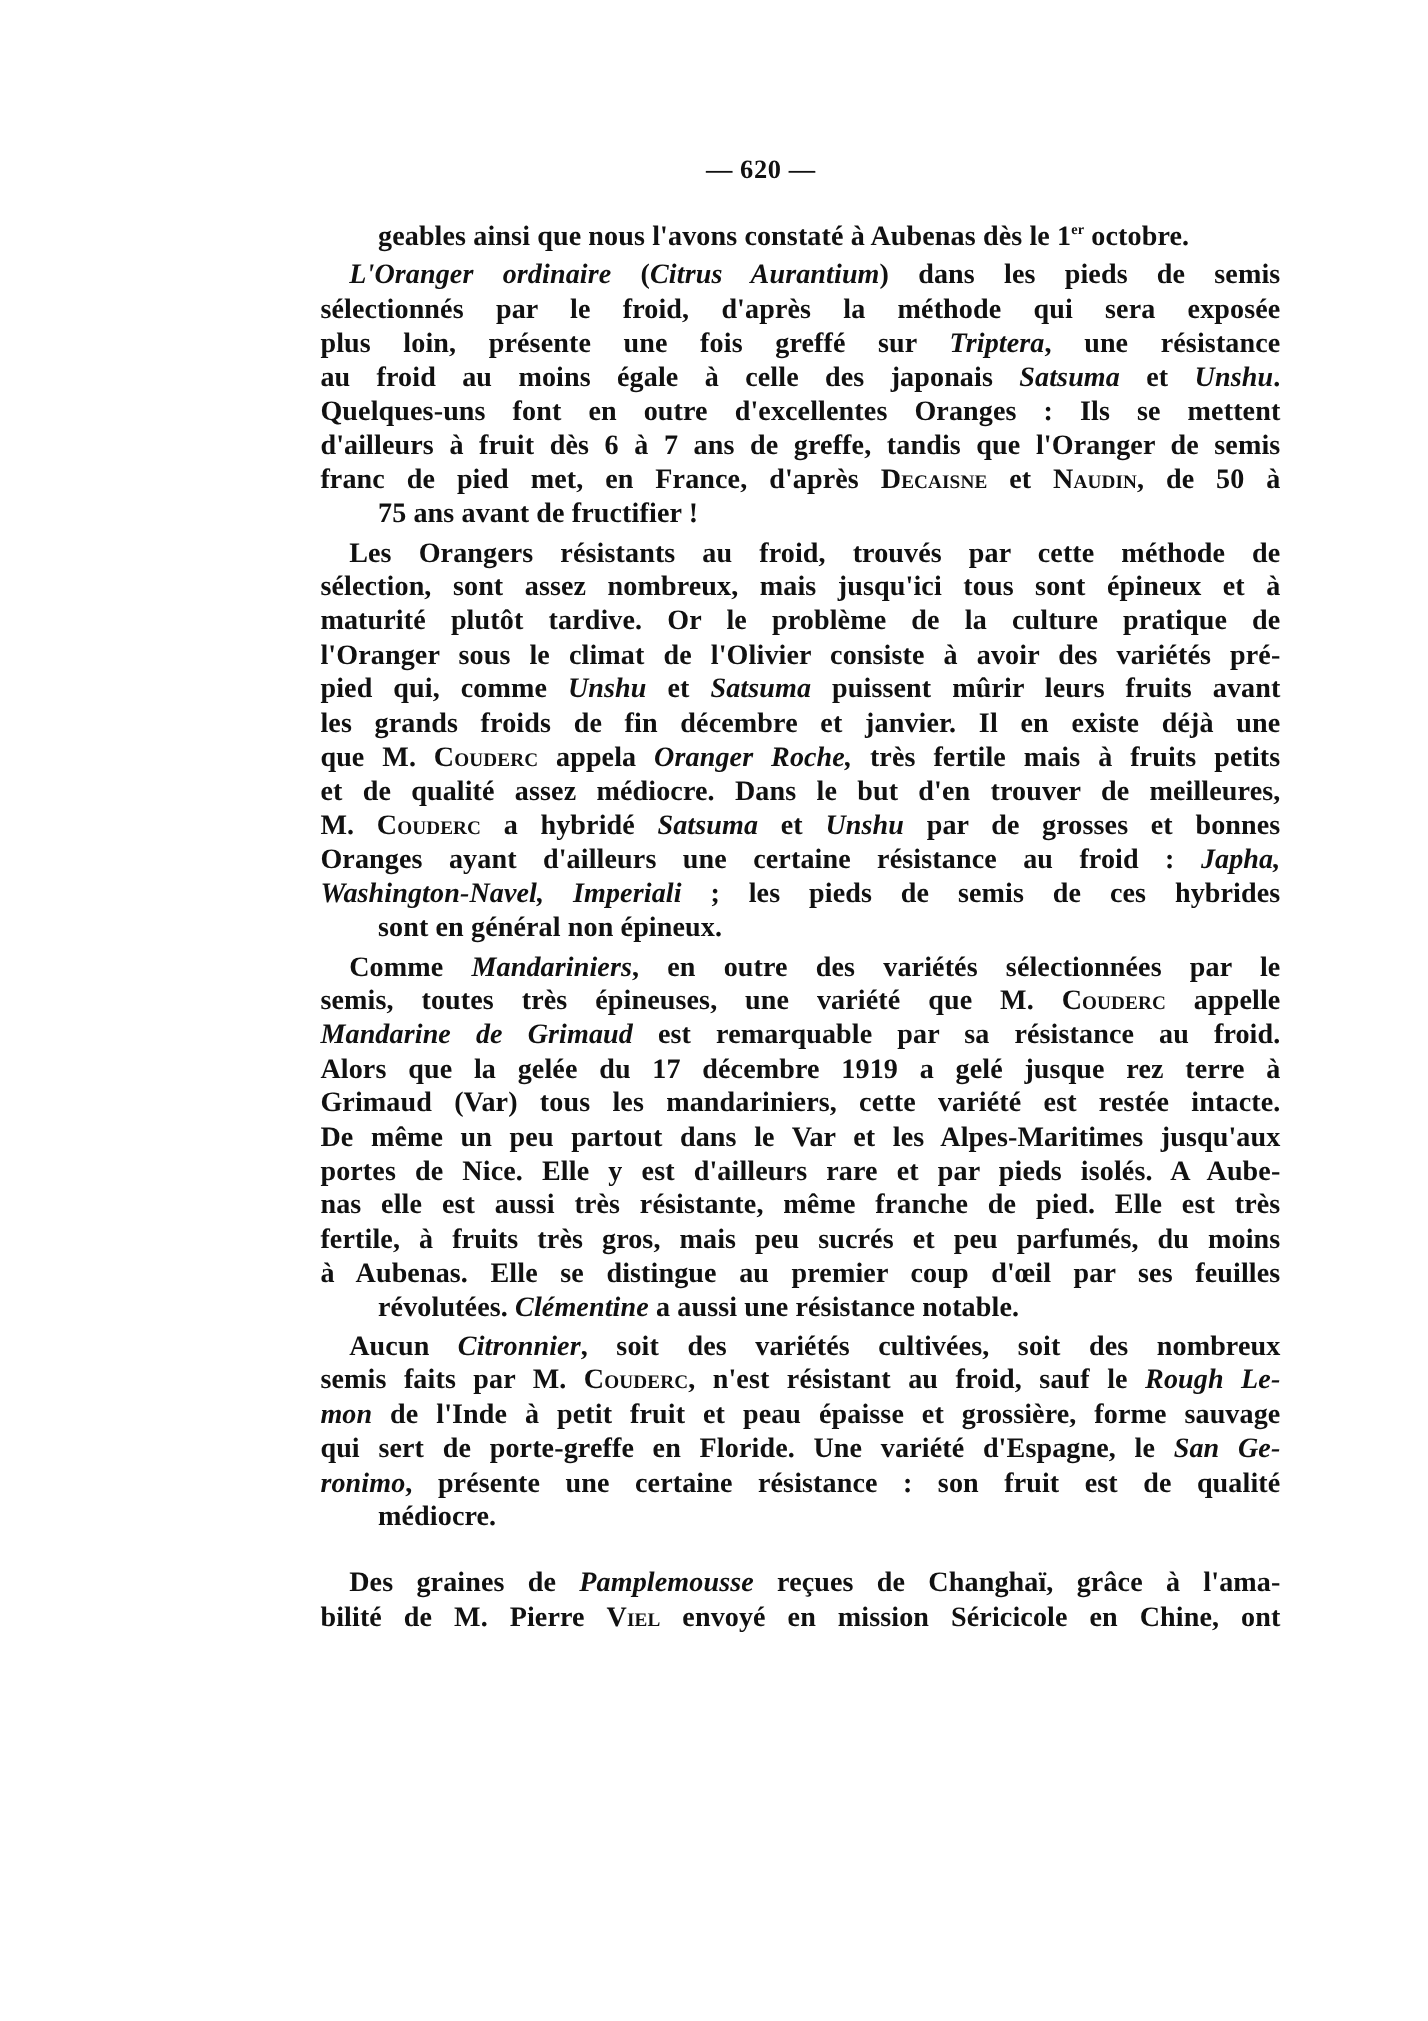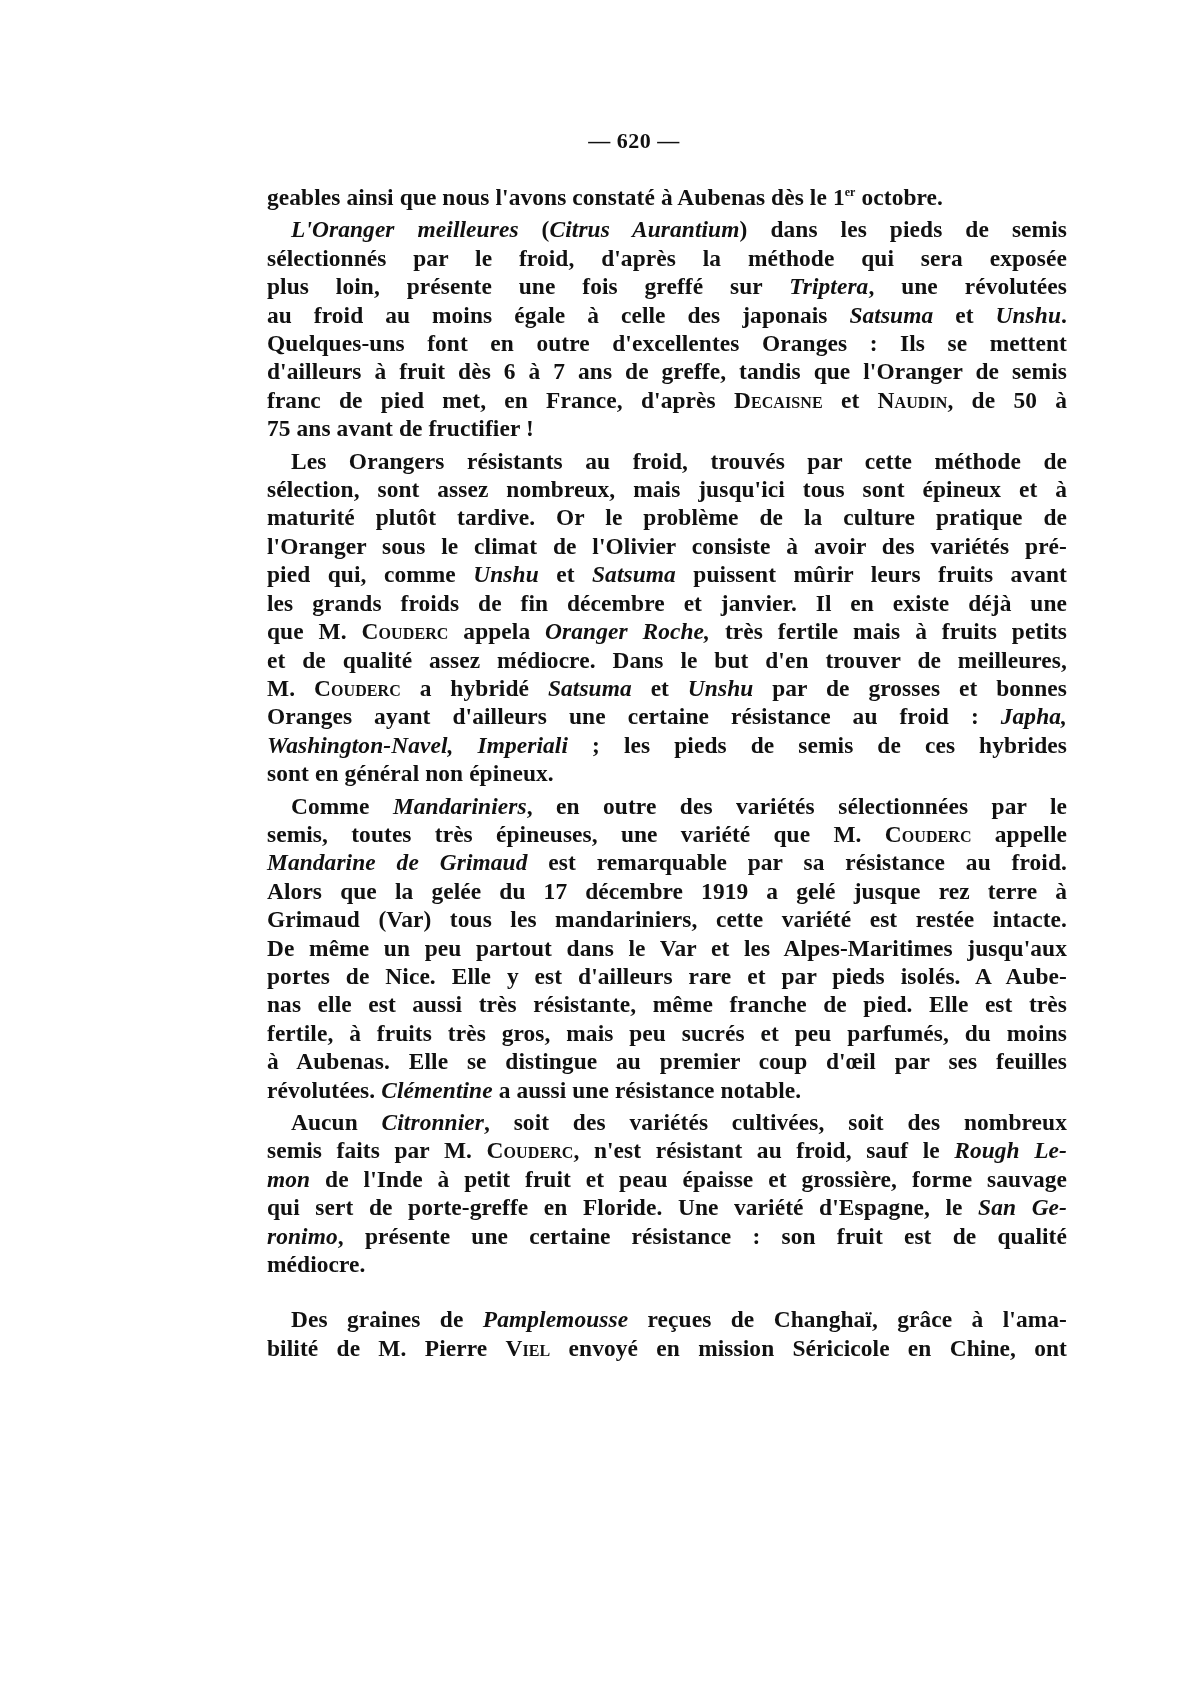--- a/index.html
+++ b/index.html
@@ -14,38 +14,38 @@
       letter-spacing: 0.5px;
     }
     .text-block {
       position: absolute; left: 267px; top: 183px; width: 800px;
       font-size: 23.4px; line-height: 28.4px; text-align: justify;
       font-weight: bold; letter-spacing: 0.1px;
     }
     .para { margin: 0 0 4px 0; text-indent: 24px; }
     .para.cont { text-indent: 0; }
     .line { display: block; text-align: justify; text-align-last: justify; white-space: nowrap; }
-    .line.last { text-align-last: left; }
+    .line.last { text-align-last: left; margin-left: 48px; }
     i { font-style: italic; }
     .sc { font-variant: small-caps; }
     sup { font-size: 12px; vertical-align: 9px; line-height: 0; }
   </style>
 </head>
 <body>
 
 <div class="page-number">— 620 —</div>
 
 <div class="text-block">
   <div class="para cont" style="text-indent: 0px;">
       <span class="line last"><span>geables ainsi que nous l'avons constaté à Aubenas dès le 1</span><sup>er</sup><span> octobre.</span></span>
     </div>
   <div class="para" style="text-indent: 0px;">
-      <span class="line" style="padding-left: 24px;"><i>L'Oranger meilleures</i><span> (</span><i>Citrus Aurantium</i><span>) dans les pieds de semis</span></span>
+      <span class="line" style="padding-left: 24px;"><i>L'Oranger ordinaire</i><span> (</span><i>Citrus Aurantium</i><span>) dans les pieds de semis</span></span>
       <span class="line"><span>sélectionnés par le froid, d'après la méthode qui sera exposée</span></span>
-      <span class="line"><span>plus loin, présente une fois greffé sur </span><i>Triptera</i><span>, une révolutées</span></span>
+      <span class="line"><span>plus loin, présente une fois greffé sur </span><i>Triptera</i><span>, une résistance</span></span>
       <span class="line"><span>au froid au moins égale à celle des japonais </span><i>Satsuma</i><span> et </span><i>Unshu</i><span>.</span></span>
       <span class="line"><span>Quelques-uns font en outre d'excellentes Oranges : Ils se mettent</span></span>
       <span class="line"><span>d'ailleurs à fruit dès 6 à 7 ans de greffe, tandis que l'Oranger de semis</span></span>
       <span class="line"><span>franc de pied met, en France, d'après </span><span class="sc">Decaisne</span><span> et </span><span class="sc">Naudin</span><span>, de 50 à</span></span>
       <span class="line last"><span>75 ans avant de fructifier !</span></span>
     </div>
   <div class="para" style="text-indent: 0px;">
       <span class="line" style="padding-left: 24px;"><span>Les Orangers résistants au froid, trouvés par cette méthode de</span></span>
       <span class="line"><span>sélection, sont assez nombreux, mais jusqu'ici tous sont épineux et à</span></span>
       <span class="line"><span>maturité plutôt tardive. Or le problème de la culture pratique de</span></span>

